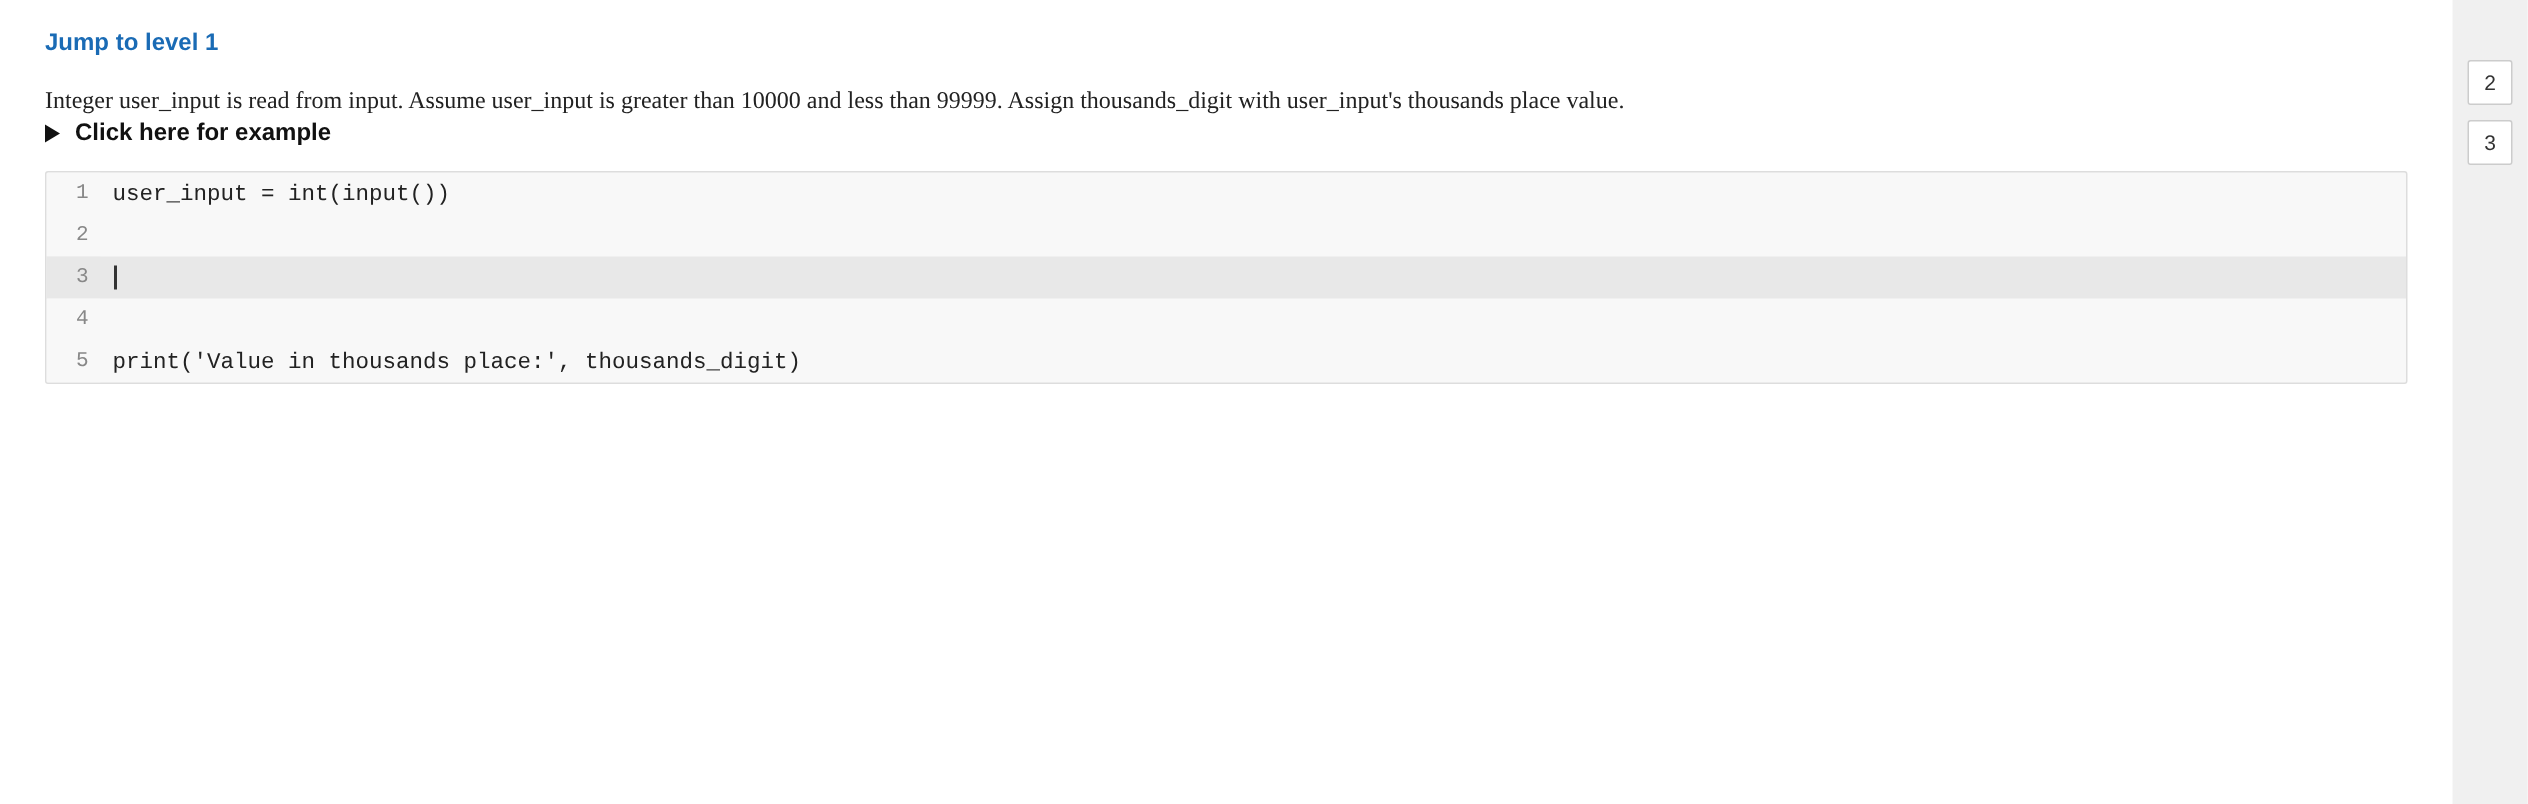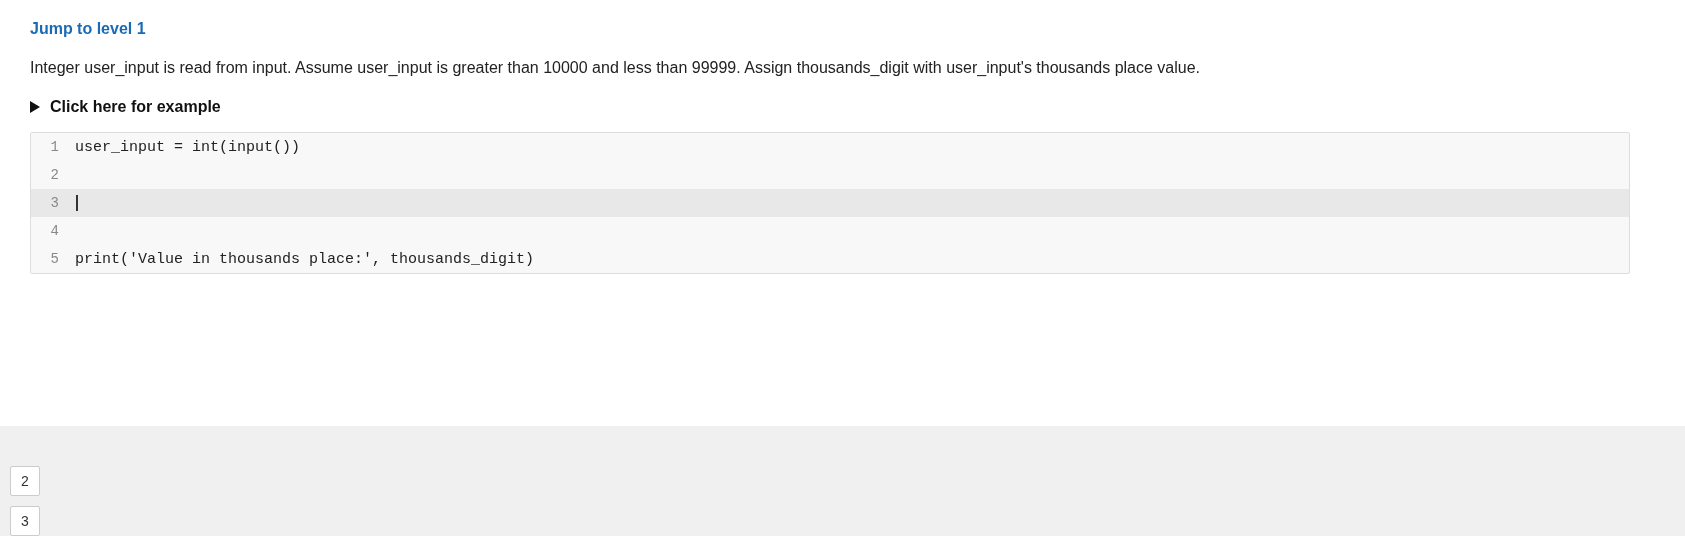--- a/index.html
+++ b/index.html
@@ -14,21 +14,20 @@
       width: 1685px;
       height: 536px;
       overflow: hidden;
     }
 
     .page-container {
       display: flex;
       width: 100%;
       height: 100%;
       background-color: #f0f0f0;
-      flex-direction: column;
     }
 
     .main-content {
       flex: 1;
       background-color: #ffffff;
       padding: 20px 30px 20px 30px;
       position: relative;
     }
 
     .jump-to-level {
@@ -36,22 +35,22 @@
       font-size: 16px;
       font-weight: bold;
       margin-bottom: 18px;
       text-decoration: none;
     }
 
     .description-text {
       font-size: 16px;
       color: #222;
       line-height: 1.5;
-      margin-bottom: 18px;
       max-width: 1550px;
+      font-family: Liberation Serif, serif;
     }
 
     .click-example {
       display: flex;
       align-items: center;
       gap: 10px;
       font-size: 16px;
       font-weight: bold;
       color: #111;
       margin-bottom: 16px;

